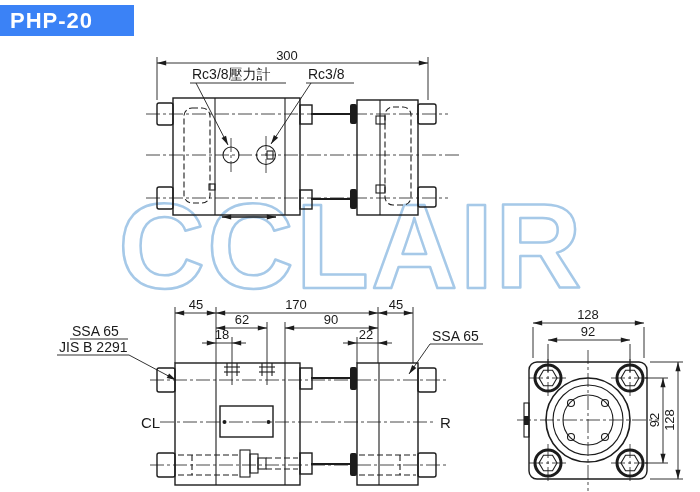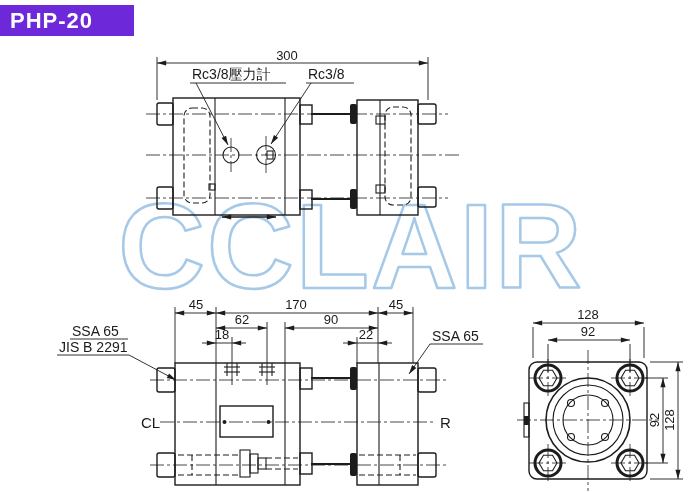--- a/index.html
+++ b/index.html
@@ -21,21 +21,21 @@
   .lbl {font-size:14px;}
   .big {font-size:15px;}
   .wm  {font-size:120px;font-weight:bold;letter-spacing:2px;fill:none;
         stroke-width:2.5;stroke-linejoin:round;}
 </style>
 </head>
 <body>
 
 <div class="page">
 
-  <div class="model-badge" style="background:#6d28d9;">
+  <div class="model-badge" style="background:#3b82f6;">
     <span>PHP-20</span>
   </div>
 
   <svg width="700" height="492" viewBox="0 0 700 492">
     <defs>
       <marker id="ar" viewBox="0 0 12 12" refX="11" refY="6" markerWidth="11" markerHeight="11" markerUnits="userSpaceOnUse" orient="auto-start-reverse">
         <path d="M1,3.2 L11,6 L1,8.8 z" fill="#1c1c1c"></path>
       </marker>
     </defs>
 

